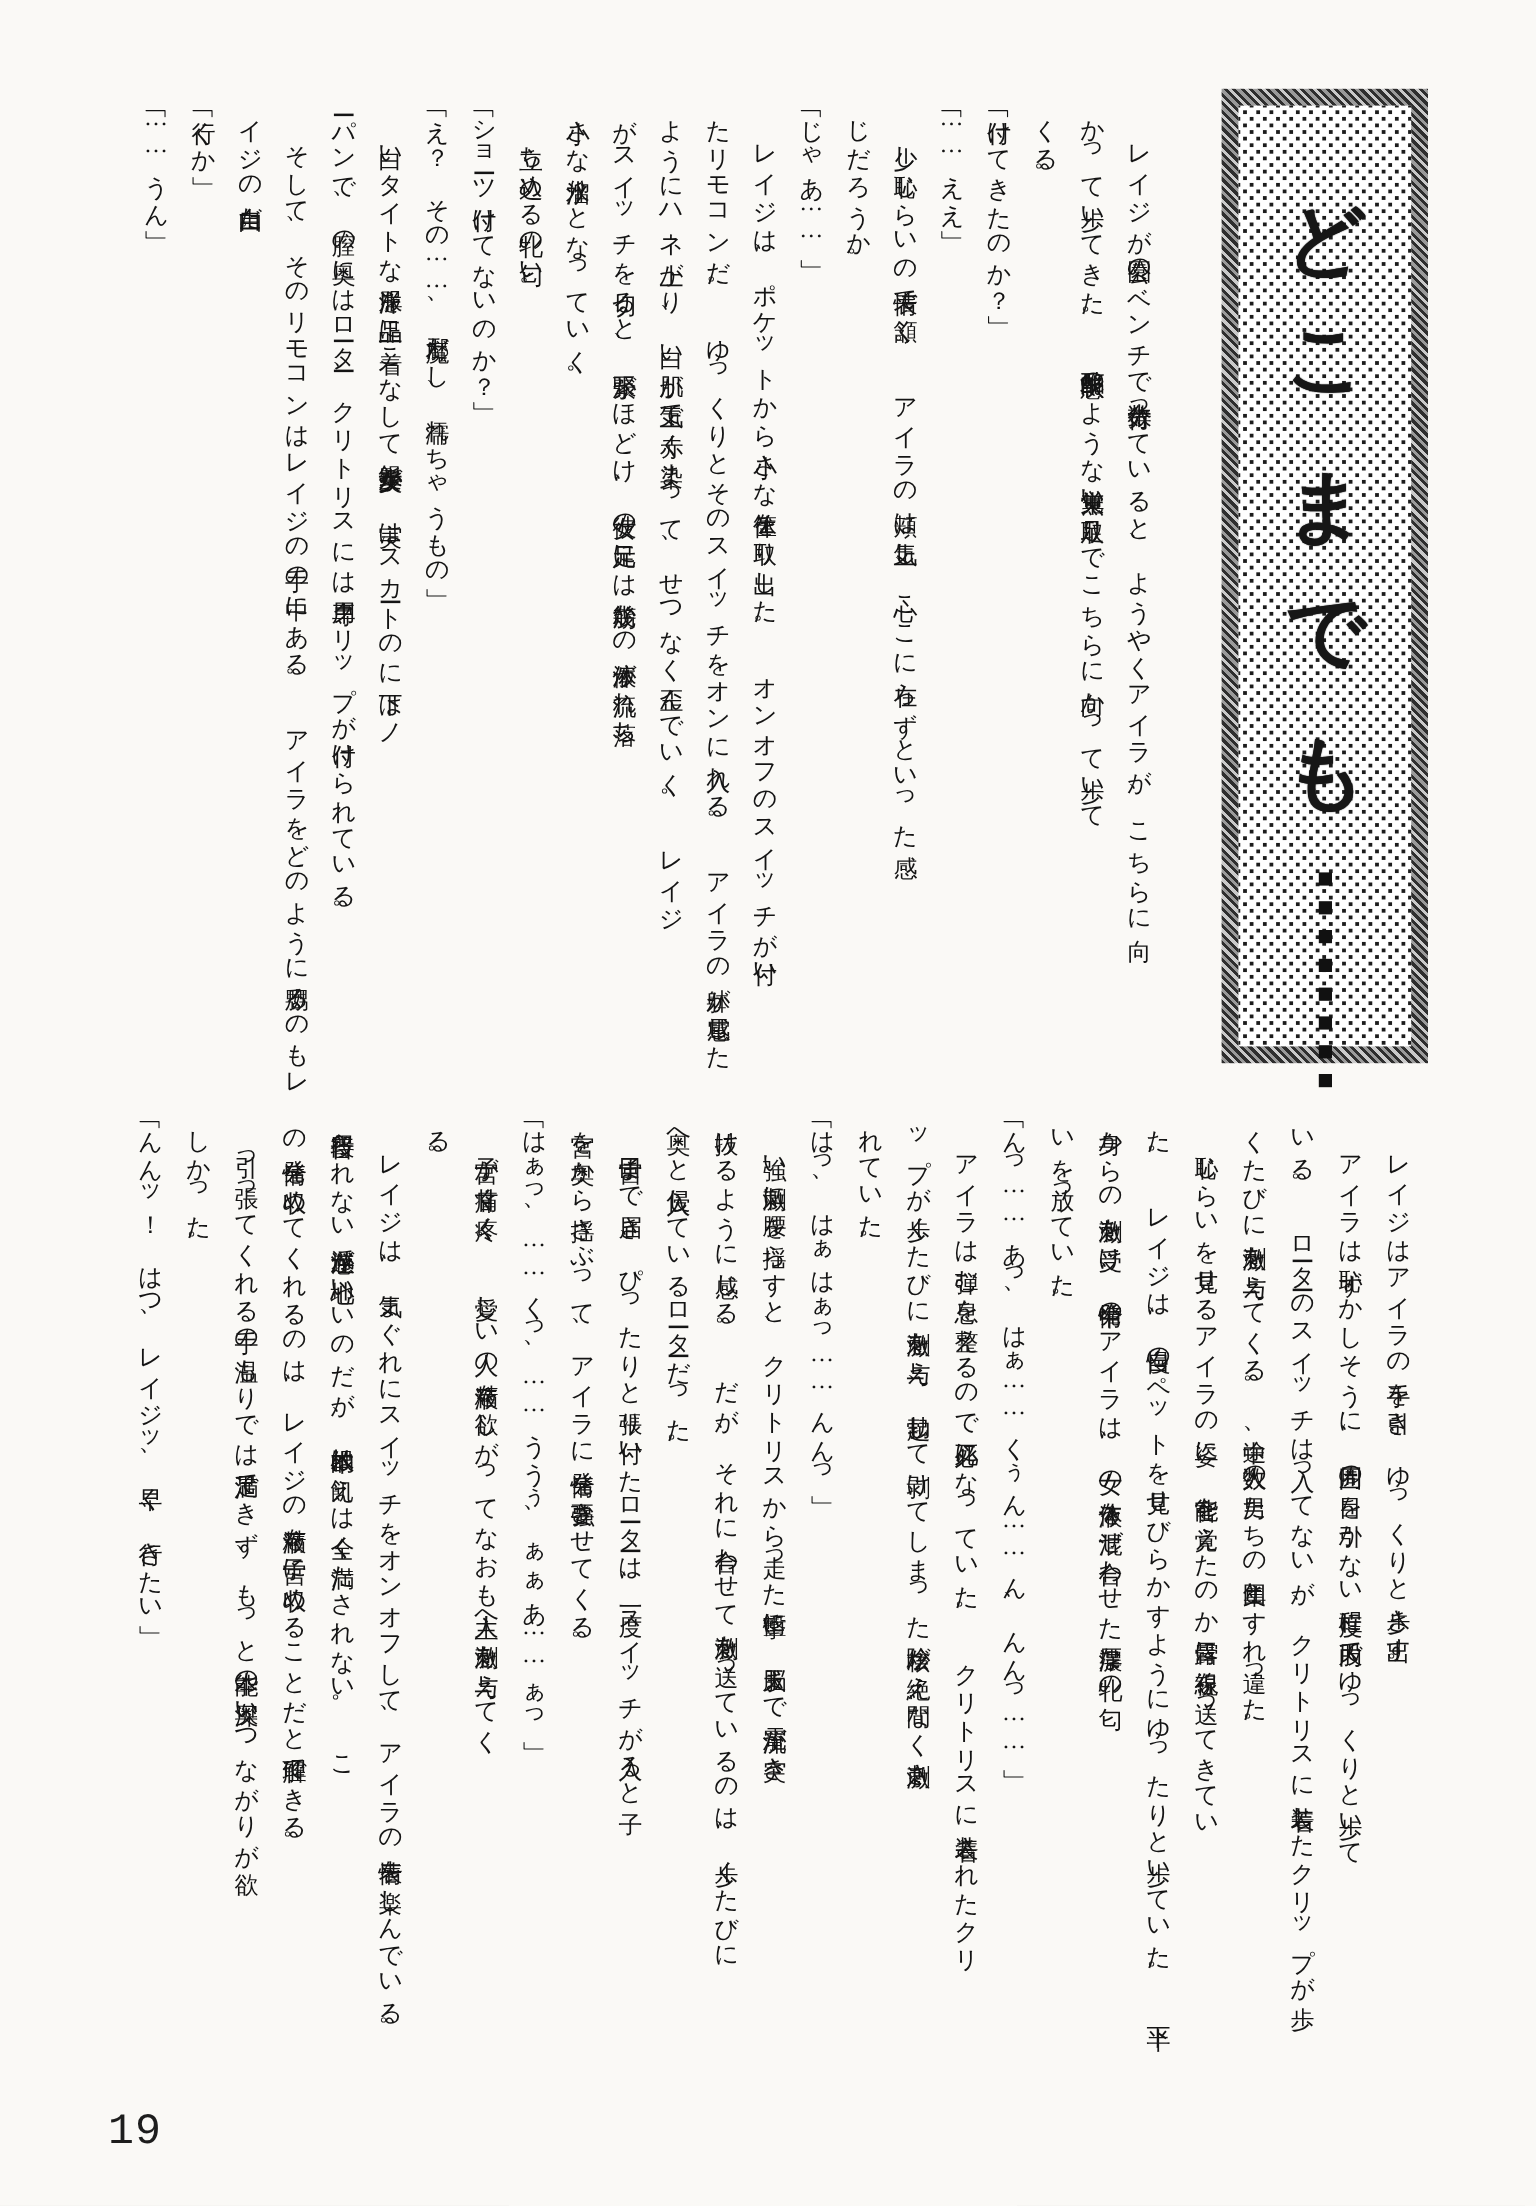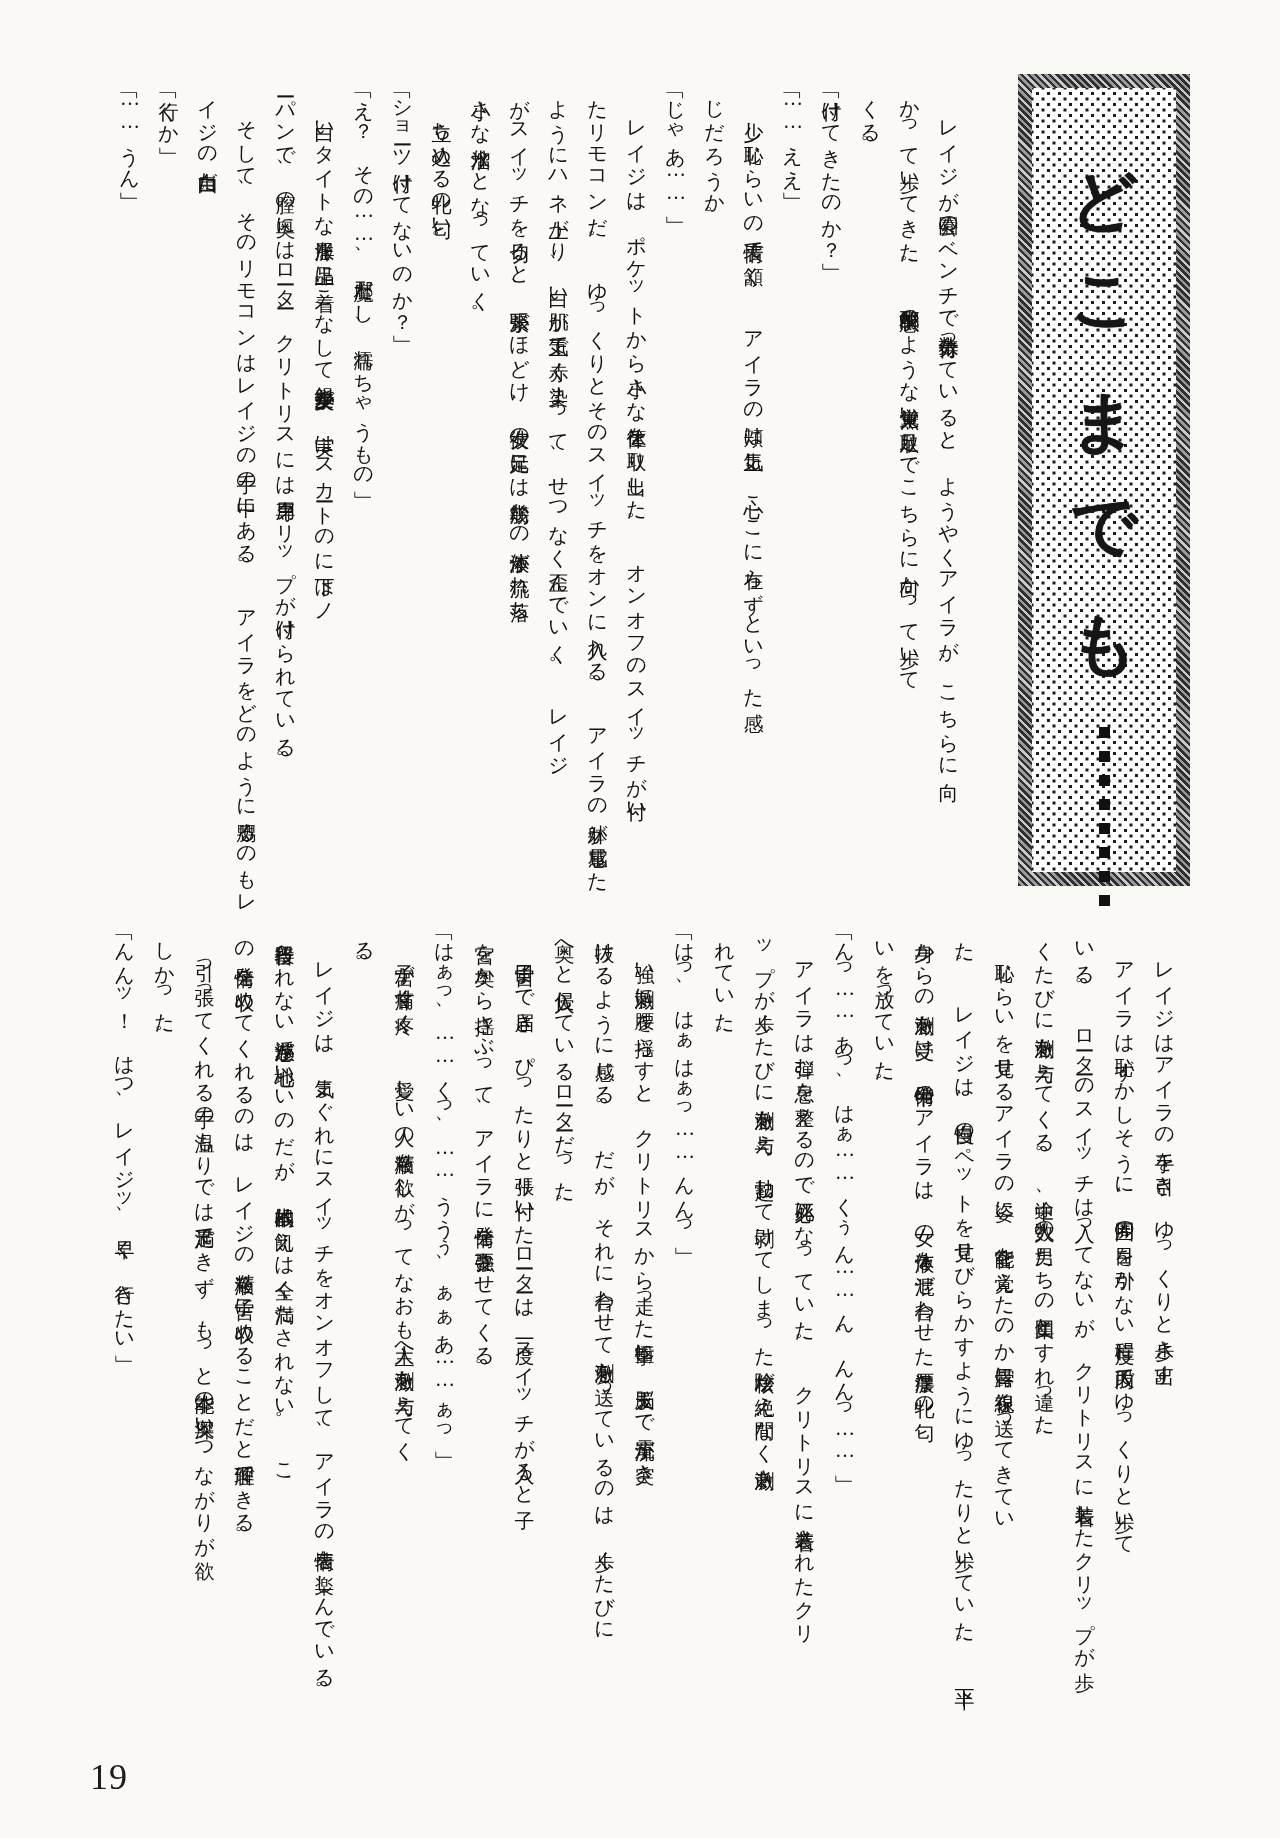--- a/index.html
+++ b/index.html
@@ -80,21 +80,21 @@
   }
   .lower-block{
     left:103px;top:928px;
     width:1082px;height:800px;
   }
   .lower-block .vcol{line-height:40px;}
   
   .page-number{
     position:absolute;
     left:90px;top:1756px;
-    font-family:Liberation Serif, serif;
+    font-family:Liberation Mono, monospace;
     font-size:36px;
     color:#1d1d1d;
     letter-spacing:1px;
   }
 </style>
 </head>
 <body>
 
 <div class="page">
 

